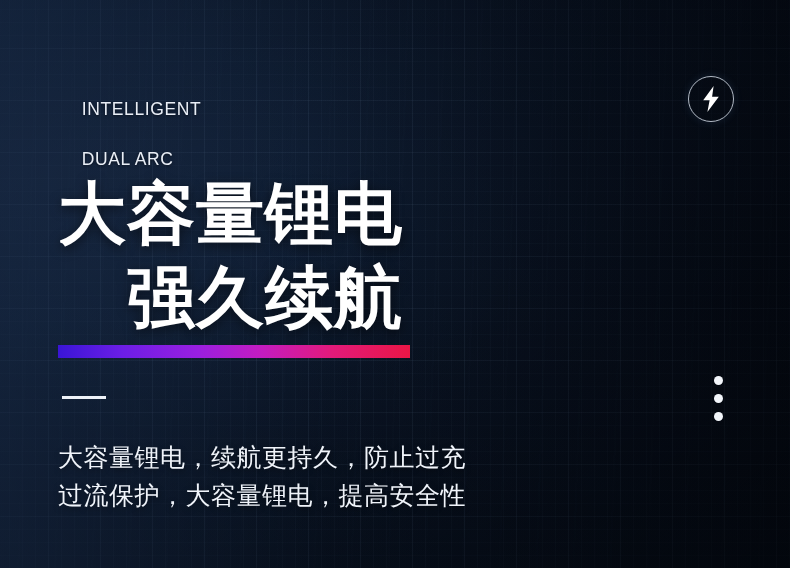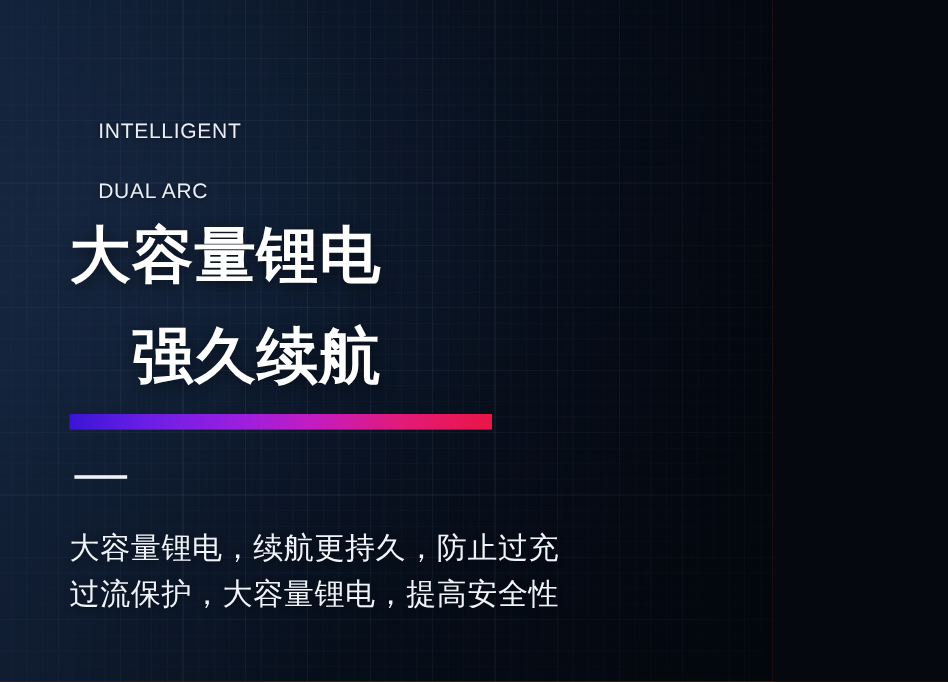--- a/index.html
+++ b/index.html
@@ -3,25 +3,25 @@
 <meta charset="utf-8">
 <title>Product Banner</title>
 <style>
   html, body {
     margin: 0;
     padding: 0;
     background: #05080f;
   }
   #stage {
     position: relative;
-    width: 644px;
+    width: 790px;
     height: 568px;
     overflow: hidden;
     font-family: "Liberation Sans", "DejaVu Sans", sans-serif;
-    background-color: #c2410c;
+    background-color: #0369a1;
   }
 
   
   .bg-base {
     position: absolute;
     inset: 0;
     background:
       radial-gradient(125% 105% at 6% 30%, #1a2b46 0%, #12233c 26%, #0b1628 52%, #060d19 78%, #04080f 100%);
   }
   .bg-vignette {
@@ -87,21 +87,21 @@
     box-shadow: 0 0 10px rgba(120,170,230,0.12);
   }
   .bolt-badge svg { display:block; }
 
   
   .headline {
     position: absolute;
     left: 58px;
     top: 172px;
     color: #ffffff;
-    font-size: 51px;
+    font-size: 68px;
     line-height: 84px;
     font-weight: 700;
     letter-spacing: 1px;
     font-family: "DejaVu Sans", "Liberation Sans", sans-serif;
     text-shadow: 0 3px 12px rgba(0,0,0,0.55);
   }
   .headline .hl-line { display: block; white-space: nowrap; }
   .headline .hl-line-2 { position: relative; text-align: right; }
 
   .accent-bar {

